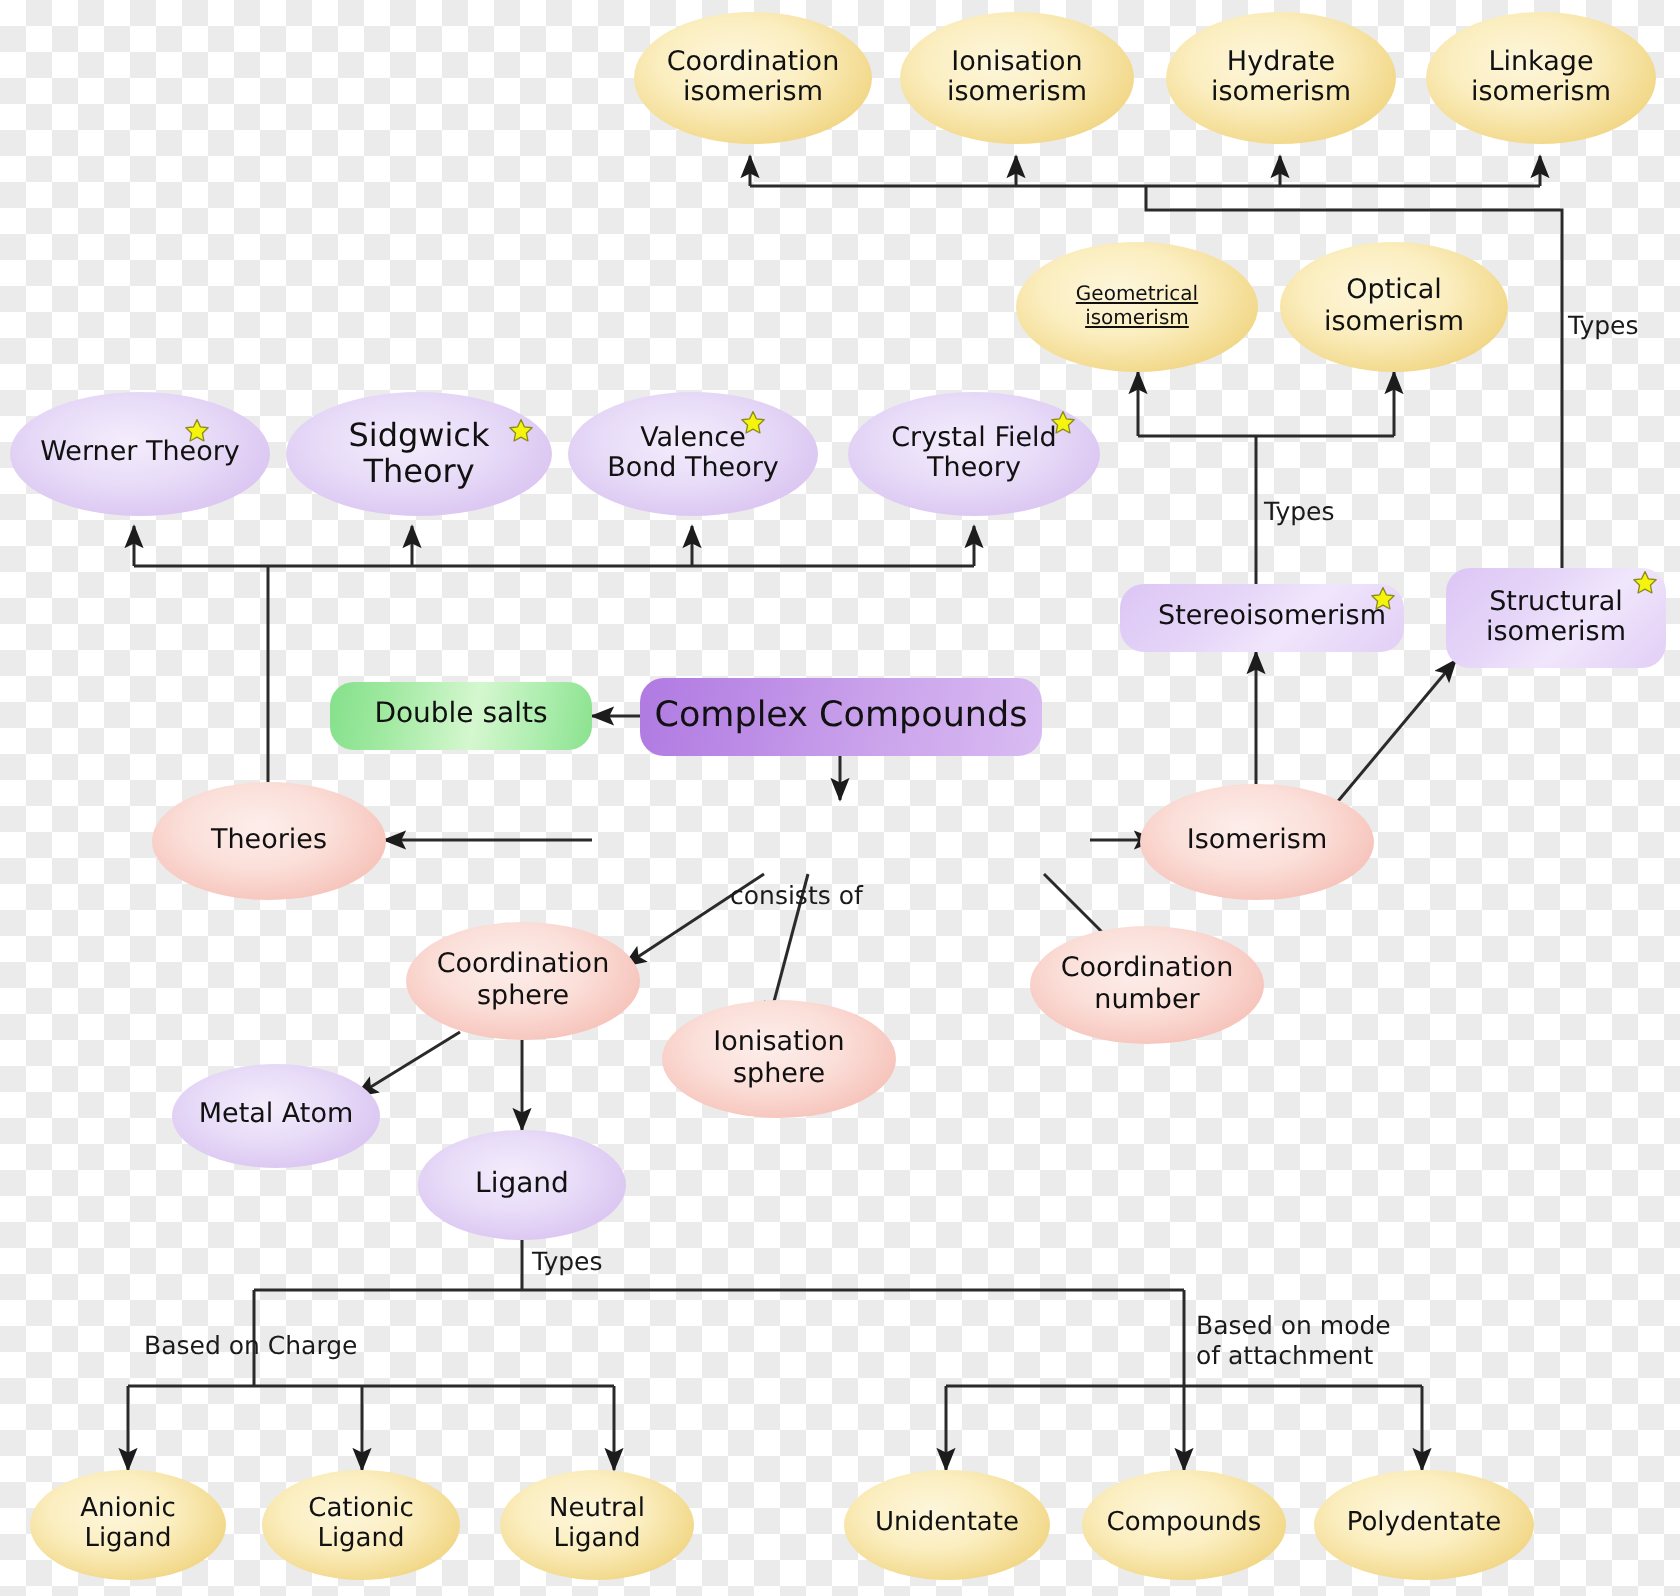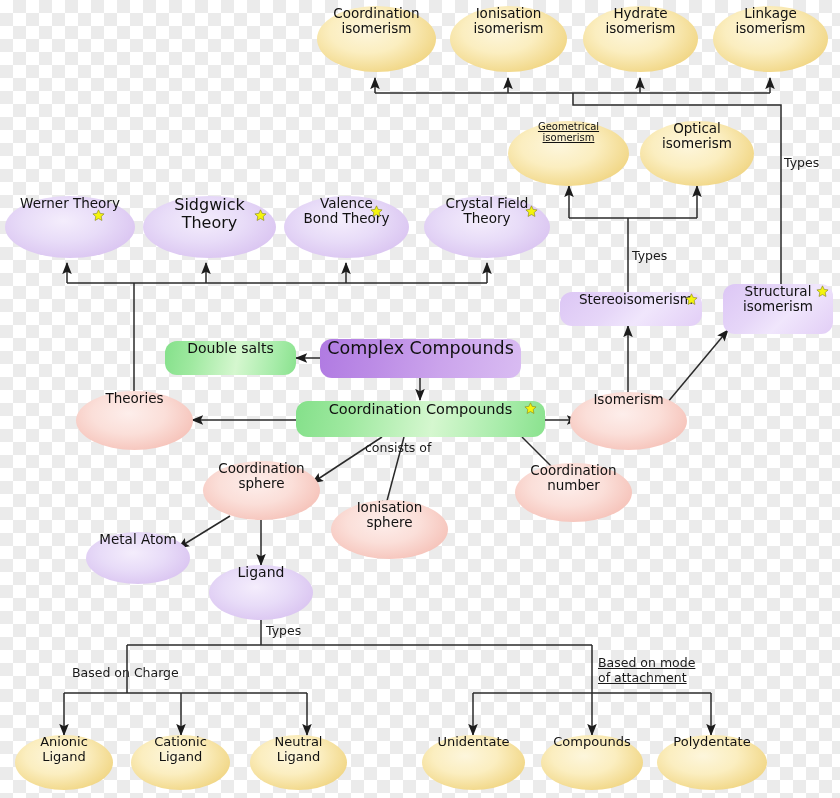--- a/index.html
+++ b/index.html
@@ -24,20 +24,21 @@
   #wires{
     position:absolute;
     left:0;top:0;
     width:840px;height:798px;
     pointer-events:none;
   }
   .node{
     position:absolute;
     box-sizing:border-box;
     display:flex;
+    align-items:center;
     justify-content:center;
     text-align:center;
     color:#111111;
     line-height:1.12;
     z-index:5;
   }
   .node .lbl{
     position:relative;
     display:block;
     padding:0 2px;
@@ -150,21 +151,21 @@
       <path d="M473,693 L473,735" marker-end="url(#ah)"></path>
       <path d="M711,693 L711,735" marker-end="url(#ah)"></path>
     </g>
   </svg>
 
   <div class="edge-label" style="left:784px;top:155px;">Types</div>
   <div class="edge-label" style="left:632px;top:248px;">Types</div>
   <div class="edge-label" style="left:365px;top:440px;">consists of</div>
   <div class="edge-label" style="left:266px;top:623px;">Types</div>
   <div class="edge-label" style="left:72px;top:665px;">Based on Charge</div>
-  <div class="edge-label" style="left:598px;top:655px;text-decoration:underline;">Based on mode<br>of attachment</div>
+  <div class="edge-label" style="left:598px;top:655px;">Based on mode<br>of attachment</div>
 
   <div class="node ell ell-yellow" style="left:317px;top:6px;width:119px;height:66px;font-size:13.5px;">
     <span class="lbl">Coordination<br>isomerism</span>
   </div>
   <div class="node ell ell-yellow" style="left:450px;top:6px;width:117px;height:66px;font-size:13.5px;">
     <span class="lbl">Ionisation<br>isomerism</span>
   </div>
   <div class="node ell ell-yellow" style="left:583px;top:6px;width:115px;height:66px;font-size:13.5px;">
     <span class="lbl">Hydrate<br>isomerism</span>
   </div>
@@ -228,28 +229,20 @@
         </svg>
     </span>
   </div>
 
   <div class="node rr rr-green" style="left:165px;top:341px;width:131px;height:34px;font-size:14px;">
     <span class="lbl">Double salts</span>
   </div>
   <div class="node rr rr-purple-strong" style="left:320px;top:339px;width:201px;height:39px;font-size:17.5px;">
     <span class="lbl">Complex Compounds</span>
   </div>
-  <div class="node rr rr-green" style="left:296px;top:401px;width:249px;height:36px;font-size:14.5px;">
-    <span class="lbl">Coordination Compounds</span>
-    <span class="star" style="left:228px;top:1px;">
-      <svg viewBox="0 0 24 24">
-          <path d="M12 1.5l3.1 6.6 7.2.9-5.3 5 1.4 7.2L12 17.6 5.6 21.2 7 14 1.7 9l7.2-.9z" fill="#f4f40d" stroke="#8a8a20" stroke-width="1.2" stroke-linejoin="round"></path>
-        </svg>
-    </span>
-  </div>
 
   <div class="node ell ell-pink" style="left:76px;top:391px;width:117px;height:59px;font-size:13.5px;">
     <span class="lbl">Theories</span>
   </div>
   <div class="node ell ell-pink" style="left:570px;top:392px;width:117px;height:58px;font-size:13.5px;">
     <span class="lbl">Isomerism</span>
   </div>
   <div class="node ell ell-pink" style="left:203px;top:461px;width:117px;height:59px;font-size:13.5px;">
     <span class="lbl">Coordination<br>sphere</span>
   </div>

